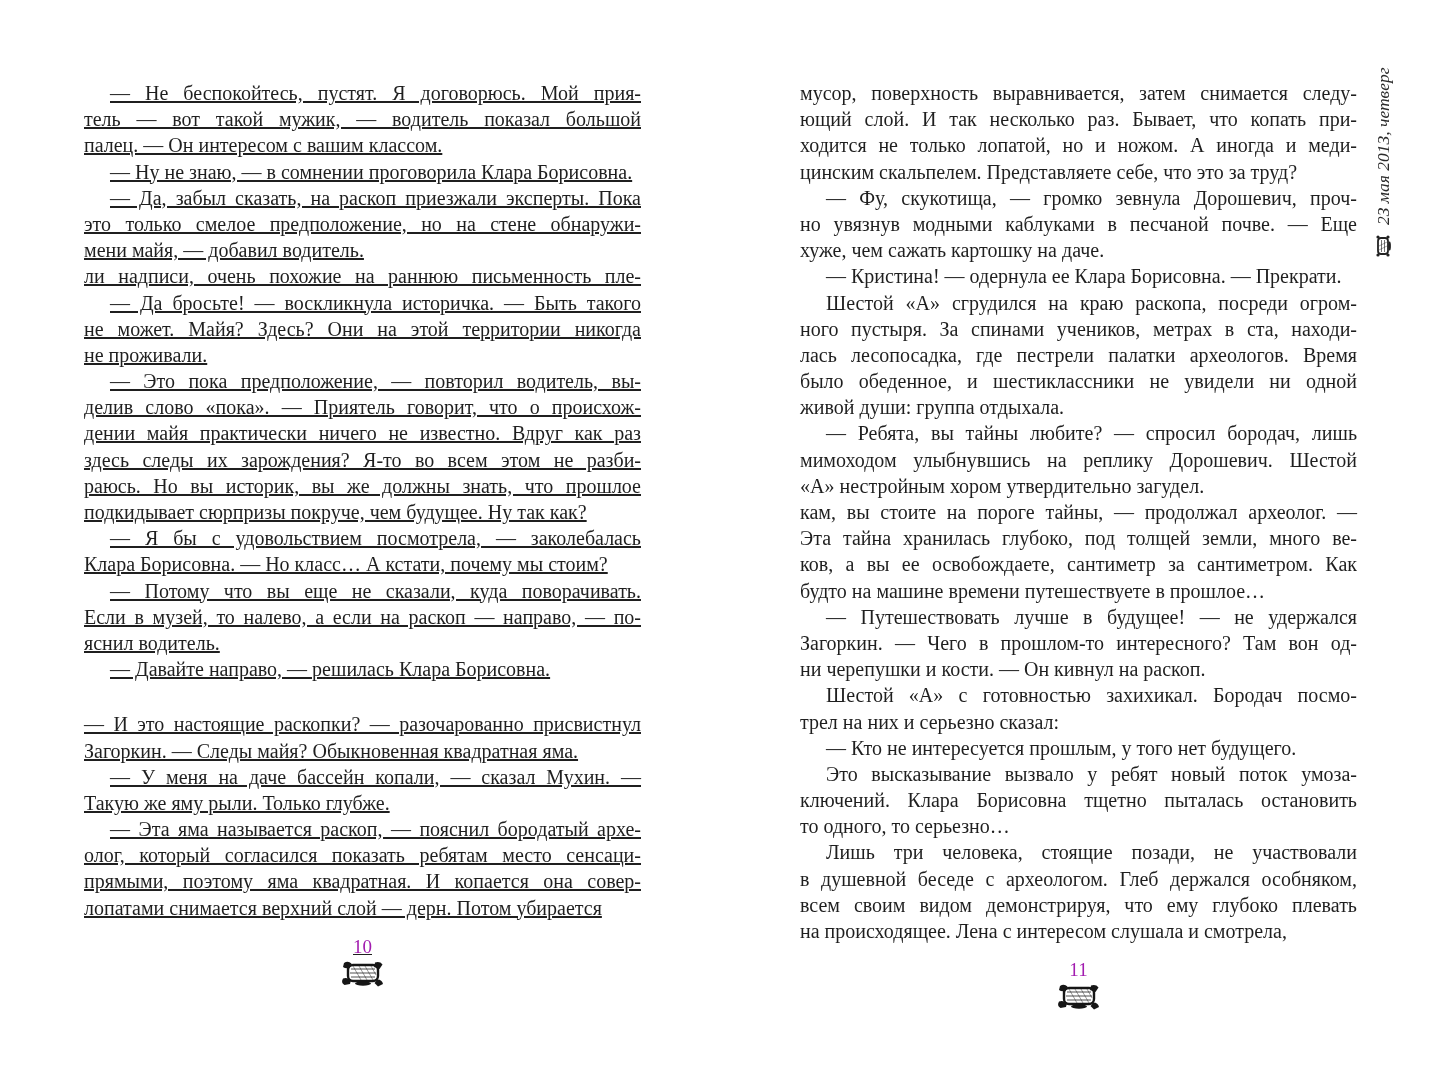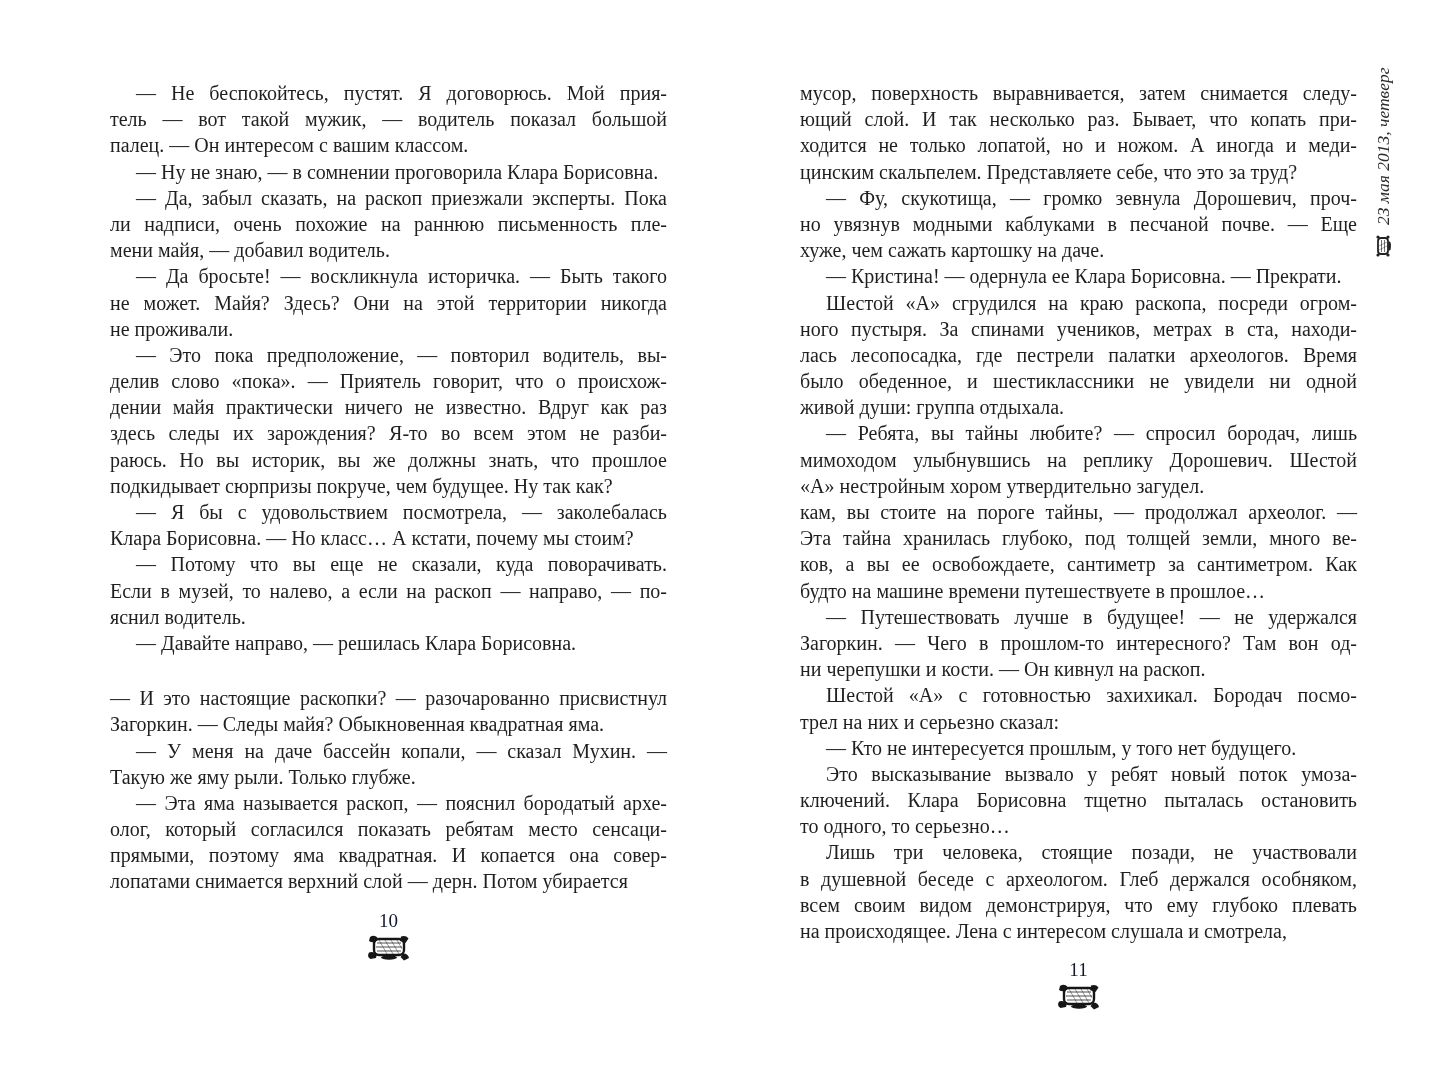--- a/index.html
+++ b/index.html
@@ -16,21 +16,21 @@
     width: 1440px;
     height: 1080px;
     background: #ffffff;
     color: #1f1f1f;
   }
   .page {
     position: absolute;
     top: 80px;
     width: 557px;
   }
-  .page-left  { left: 110px; }
+  .page-left  { left: 84px; text-decoration: underline; }
   .page-right { left: 800px; }
   .page-text {
     font-size: 20px;
     line-height: 26.2px;
     color: #1f1f1f;
   }
   .para { margin: 0; }
   .para.gap { margin-top: 29px; }
   .line {
     height: 26.2px;
@@ -42,21 +42,21 @@
     text-align-last: justify;
   }
   .line.ind { padding-left: 26px; }
   .footer {
     margin-top: 15px;
     text-align: center;
   }
   .page-number {
     font-size: 19px;
     line-height: 22px;
-    color: #0f172a;
+    color: #a21caf;
   }
   .ornament { display: inline-block; margin-top: 1px; }
   .ornament svg, .date-icon svg { display: block; }
   .date-sidebar {
     position: absolute;
     left: 1283px;
     top: 143px;
     width: 200px;
     height: 30px;
     transform: rotate(-90deg);
@@ -81,22 +81,23 @@
         <div class="para">
           <div class="line jl ind">— Не беспокойтесь, пустят. Я договорюсь. Мой прия-</div>
           <div class="line jl">тель — вот такой мужик, — водитель показал большой</div>
           <div class="line">палец. — Он интересом с вашим классом.</div>
         </div>
         <div class="para">
           <div class="line ind">— Ну не знаю, — в сомнении проговорила Клара Борисовна.</div>
         </div>
         <div class="para">
           <div class="line jl ind">— Да, забыл сказать, на раскоп приезжали эксперты. Пока</div>
+          <div class="line jl">это только смелое предположение, но на стене обнаружи-</div>
+          <div class="line">мени майя, — добавил водитель.</div>
           <div class="line jl">ли надписи, очень похожие на раннюю письменность пле-</div>
-          <div class="line">мени майя, — добавил водитель.</div>
         </div>
         <div class="para">
           <div class="line jl ind">— Да бросьте! — воскликнула историчка. — Быть такого</div>
           <div class="line jl">не может. Майя? Здесь? Они на этой территории никогда</div>
           <div class="line">не проживали.</div>
         </div>
         <div class="para">
           <div class="line jl ind">— Это пока предположение, — повторил водитель, вы-</div>
           <div class="line jl">делив слово «пока». — Приятель говорит, что о происхож-</div>
           <div class="line jl">дении майя практически ничего не известно. Вдруг как раз</div>

